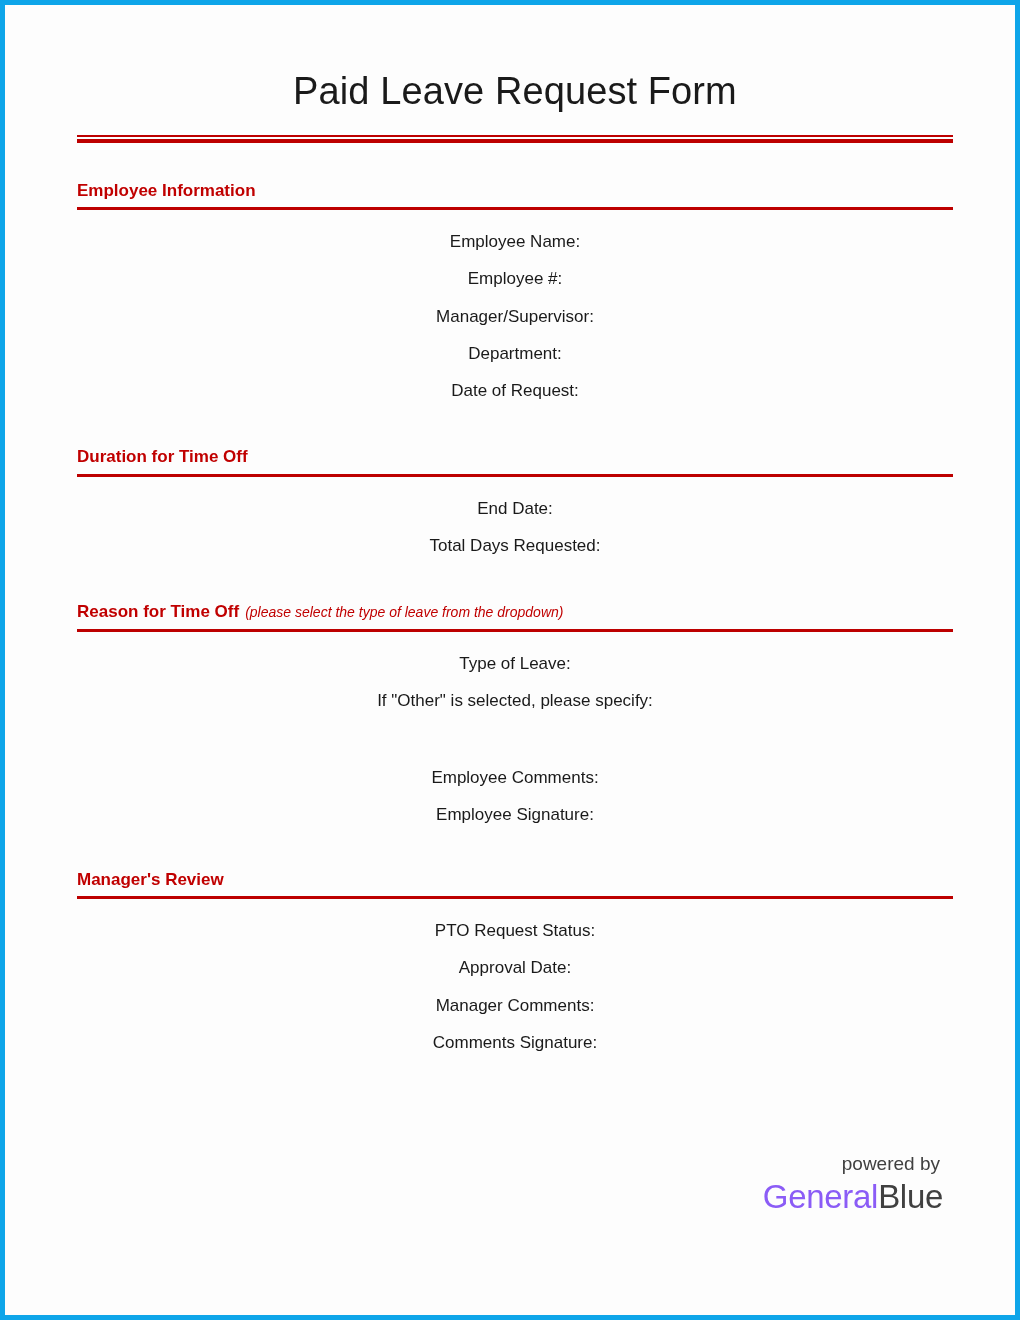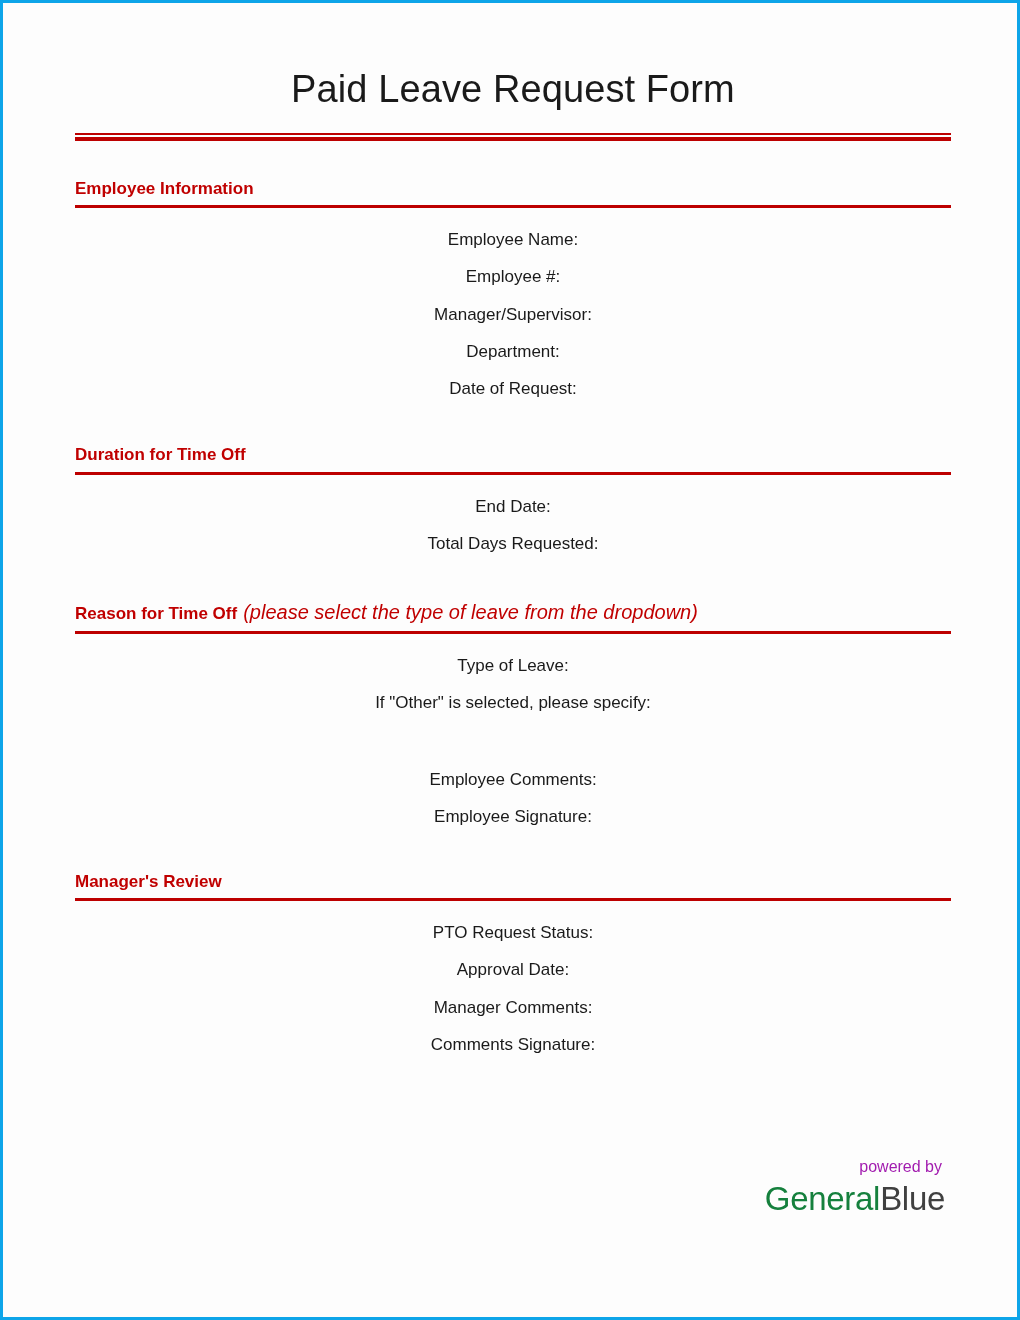--- a/index.html
+++ b/index.html
@@ -13,21 +13,21 @@
     -webkit-font-smoothing: antialiased;
   }
 
   .page {
     position: relative;
     width: 1020px;
     height: 1320px;
     margin: 0 auto;
     background: #fdfdfd;
     box-sizing: border-box;
-    border: 3px solid #0ea5e9;
+    border: 5px solid #0ea5e9;
     overflow: hidden;
   }
 
   .sheet {
     position: absolute;
     left: 72px;
     top: 0;
     width: 876px;
   }
 
@@ -64,21 +64,21 @@
     line-height: 1.2;
     color: #c00000;
     font-weight: bold;
     padding-bottom: 6px;
     white-space: nowrap;
   }
 
   .section-heading .note {
     font-weight: normal;
     font-style: italic;
-    font-size: 20px;
+    font-size: 14px;
     color: #c00000;
     margin-left: 6px;
   }
 
   .section-rule {
     height: 3px;
     background: #bd0000;
     width: 100%;
   }
 
@@ -99,34 +99,34 @@
   }
 
   
   .footer {
     position: absolute;
     right: 72px;
     bottom: 102px;
     text-align: right;
   }
   .powered-by {
-    font-size: 16px;
-    color: #a21caf;
+    font-size: 19px;
+    color: #404040;
     line-height: 1;
     margin-bottom: 7px;
     margin-right: 3px;
     font-weight: 400;
   }
   .brand {
     font-size: 33px;
     line-height: 1;
     font-weight: 400;
     letter-spacing: -0.3px;
   }
-  .brand .brand-general { color: #15803d; }
+  .brand .brand-general { color: #8b5cf6; }
   .brand .brand-blue { color: #404040; }
 </style>
 </head>
 <body>
 
 <div class="page">
   <div class="sheet">
 
     <h1 class="doc-title">Paid Leave Request Form</h1>
 

